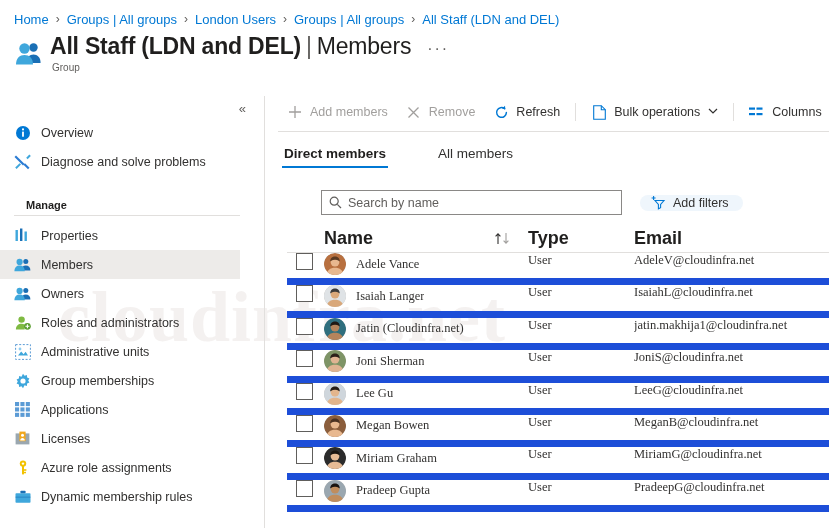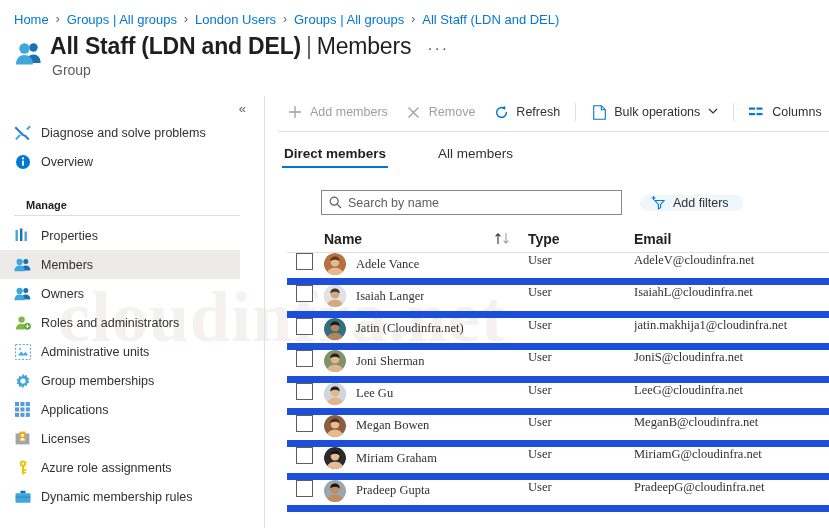--- a/index.html
+++ b/index.html
@@ -46,21 +46,21 @@
   .ph-title {
     font-size: 23px; font-weight: 600; color: #201f1e;
     white-space: nowrap; letter-spacing: -0.2px;
   }
   .ph-title .sep { font-weight: 300; color: #605e5c; margin: 0 5px; }
   .ph-title .sub { font-weight: 400; color: #201f1e; }
   .ph-ellipsis {
     margin-left: 16px; color: #605e5c; font-size: 16px;
     letter-spacing: 2px; cursor: pointer; line-height: 1; padding-top: 4px;
   }
-  .ph-subtitle { font-size: 14px; color: #605e5c; margin-top: 2px; margin-left: 2px; }
+  .ph-subtitle { font-size: 10px; color: #605e5c; margin-top: 2px; margin-left: 2px; }
 
   
   .leftnav {
     position: absolute; left: 0; top: 96px;
     width: 264px; height: 432px; z-index: 2;
   }
   .collapse-btn {
     position: absolute; right: 18px; top: 6px;
     color: #605e5c; font-size: 13px; cursor: pointer; line-height: 1;
   }
@@ -135,21 +135,21 @@
   }
   .filter-ico { width: 15px; height: 15px; margin-right: 7px; flex: none; }
   .addfilters span { font-size: 12.5px; color: #323130; }
 
   
   .table { position: absolute; left: 287px; top: 225px; width: 542px; z-index: 3; }
   .thead {
     display: flex; align-items: center; height: 28px;
     border-bottom: 1px solid #e1dfdd;
   }
-  .th { font-size: 14px; font-weight: 700; color: #201f1e; }
+  .th { font-size: 18px; font-weight: 700; color: #201f1e; }
   .col-check { width: 37px; flex: none; display: flex; align-items: center; }
   .col-name { width: 204px; flex: none; display: flex; align-items: center; }
   .col-type { width: 106px; flex: none; }
   .col-email { flex: 1 1 auto; }
   .sort-ico { margin-left: auto; margin-right: 14px; display: flex; align-items: flex-end; cursor: pointer; }
 
   .trow {
     display: flex; align-items: flex-start; height: 32.4px;
     border-bottom: 7px solid #1d4ed8;
     font-family: Liberation Serif, serif;
@@ -206,38 +206,38 @@
         <div class="ph-subtitle">Group</div>
       </div>
     </div>
   </div>
 
   <aside class="leftnav">
     <span class="collapse-btn">«</span>
     <div class="nav-items" id="nav-items">
         <div class="nav-item">
           <span class="nav-ico">
+            <svg width="16" height="16" viewBox="0 0 16 16">
+              <circle cx="8" cy="8" r="7" fill="#0078d4"></circle>
+              <circle cx="8" cy="4.4" r="1.05" fill="#fff"></circle>
+              <rect x="7.1" y="6.4" width="1.8" height="5.4" rx="0.6" fill="#fff"></rect>
+            </svg>
+          </span>
+          <span class="nav-label">Overview</span>
+        </div>
+        <div class="nav-item">
+          <span class="nav-ico">
             <svg width="17" height="17" viewBox="0 0 17 17">
               <path d="M2 2.4L10.6 11 9 12.6 0.5 4z" fill="#2b7cd3"></path>
               <path d="M15.4 1.6l-3.2 3.2 1.4 1.4 3.2-3.2z" fill="#3fa7dc"></path>
               <path d="M1.2 14.6l4.4-4.4 1.4 1.4-4.4 4.4z" fill="#3fa7dc"></path>
               <path d="M11 10.2l4.5 4.5-1.5 1.5-4.5-4.5z" fill="#2b7cd3"></path>
             </svg>
           </span>
           <span class="nav-label">Diagnose and solve problems</span>
-        </div>
-        <div class="nav-item">
-          <span class="nav-ico">
-            <svg width="16" height="16" viewBox="0 0 16 16">
-              <circle cx="8" cy="8" r="7" fill="#0078d4"></circle>
-              <circle cx="8" cy="4.4" r="1.05" fill="#fff"></circle>
-              <rect x="7.1" y="6.4" width="1.8" height="5.4" rx="0.6" fill="#fff"></rect>
-            </svg>
-          </span>
-          <span class="nav-label">Overview</span>
         </div>
         <div class="nav-section">Manage</div>
         <div class="nav-divider"></div>
         <div class="nav-item">
           <span class="nav-ico">
             <svg width="15" height="15" viewBox="0 0 15 15">
               <rect x="0.5" y="2" width="2.4" height="11" fill="#3fa7dc"></rect>
               <rect x="5" y="0.5" width="2.4" height="12.5" fill="#1a6fb5"></rect>
               <rect x="9.5" y="3.5" width="2.4" height="9.5" fill="#3fa7dc"></rect>
             </svg>

